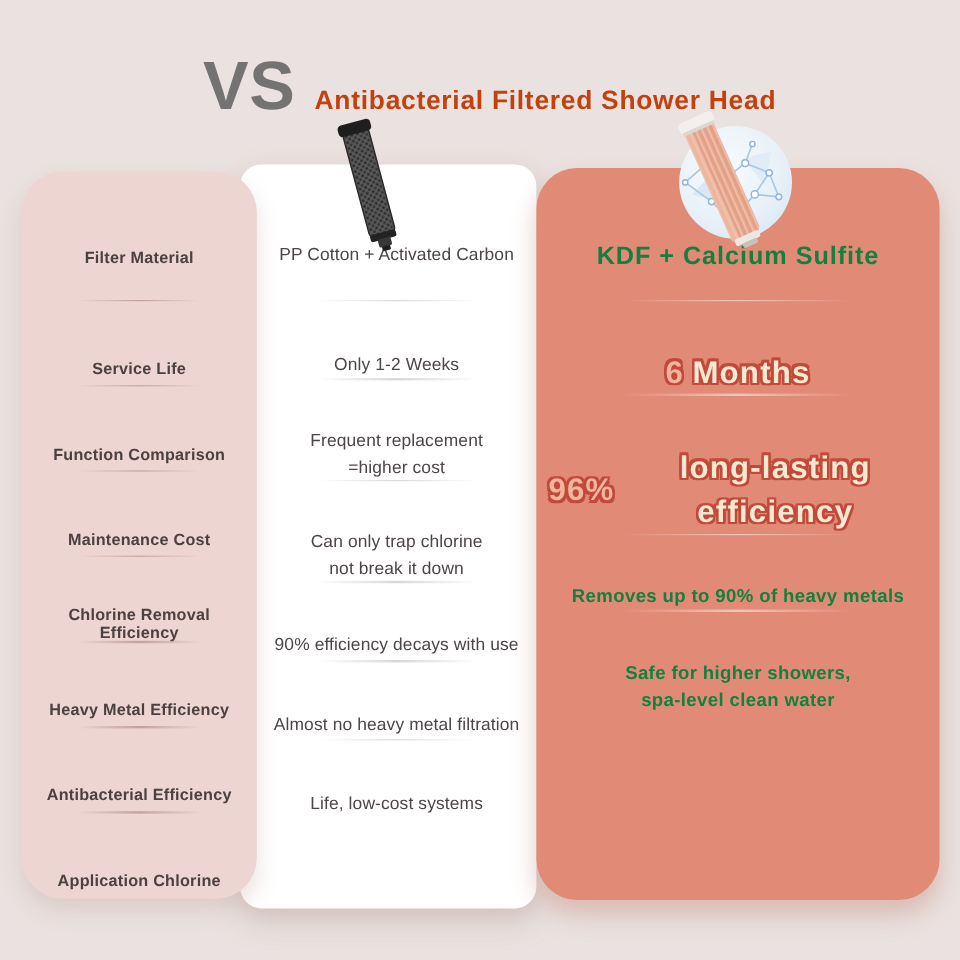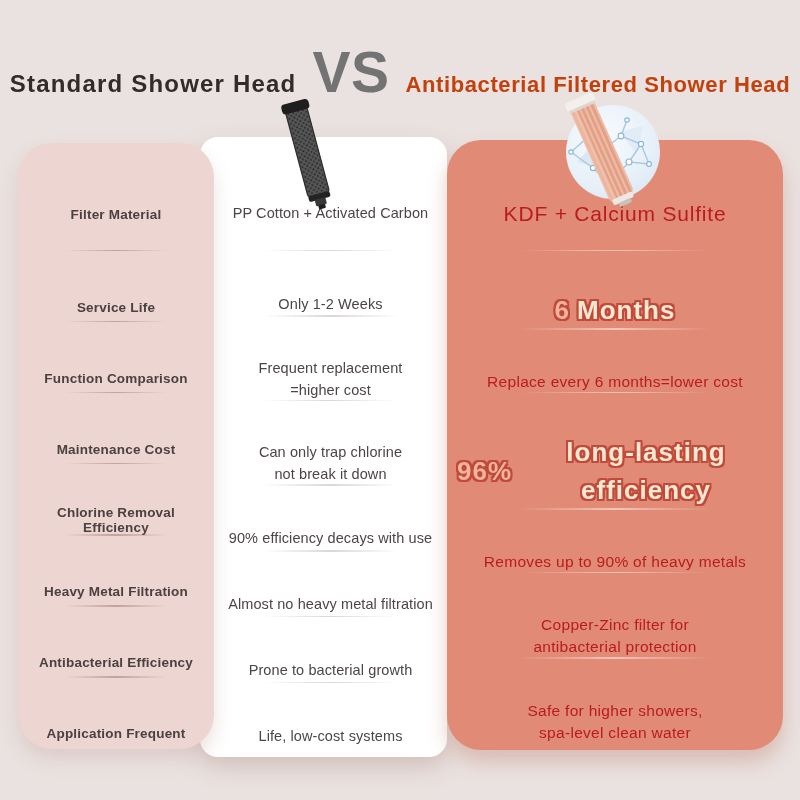--- a/index.html
+++ b/index.html
@@ -29,38 +29,37 @@
   .cell{position:relative;display:flex;align-items:center;justify-content:center;text-align:center;
     padding:0 10px;white-space:pre-line;}
   .grid .cell:first-child{padding-top:34px;}
   .cell:not(:last-child)::after{content:'';position:absolute;bottom:0;left:50%;transform:translateX(-50%);height:1.5px;}
   .labels-grid .cell:not(:last-child)::after{width:102px;background:linear-gradient(90deg,rgba(150,110,105,0),rgba(150,110,105,0.5),rgba(150,110,105,0));}
   .standard-grid .cell:not(:last-child)::after{width:134px;background:linear-gradient(90deg,rgba(120,110,110,0),rgba(120,110,110,0.28),rgba(120,110,110,0));}
   .filtered-grid .cell:not(:last-child)::after{width:190px;background:linear-gradient(90deg,rgba(255,255,255,0),rgba(255,255,255,0.5),rgba(255,255,255,0));}
 
   .label-cell{font-size:13.5px;font-weight:700;color:#4A4140;letter-spacing:0.2px;}
   .standard-cell{font-size:14.5px;font-weight:400;color:#4D4545;line-height:1.5;letter-spacing:0.1px;}
-  .filtered-cell{font-size:15.5px;font-weight:400;color:#b91c1c;line-height:1.45;letter-spacing:0.3px;}
+  .filtered-cell{font-size:15.5px;font-weight:700;color:#15803d;line-height:1.45;letter-spacing:0.3px;}
   .filtered-cell.headline{font-size:21px;letter-spacing:0.8px;}
   .filtered-cell.fancy{font-size:26px;font-weight:700;letter-spacing:1px;color:#F7E8D2;
     text-shadow:-2px -2px 0 #C24A3A,-2px 0 0 #C24A3A,-2px 2px 0 #C24A3A,0 -2px 0 #C24A3A,
                  0 2px 0 #C24A3A,2px -2px 0 #C24A3A,2px 0 0 #C24A3A,2px 2px 0 #C24A3A;}
   .filtered-cell.fancy .num{color:#F1B49E;margin-right:7px;}
 
   
   .std-filter-svg{position:absolute;left:268px;top:94px;z-index:4;}
   .abf-filter-svg{position:absolute;left:557px;top:92px;z-index:4;}
 </style>
 </head>
 <body>
 
 <div class="stage">
 
   <header class="title">
-    <span class="title-left">Standard Shower Head</span>
     <span class="vs">VS</span>
     <span class="title-right">Antibacterial Filtered Shower Head</span>
   </header>
 
   <div class="card white-card"></div>
   <div class="card pink-card"></div>
   <div class="card coral-card"></div>
 
   <svg class="std-filter-svg" width="80" height="120" viewBox="0 0 80 120">
     <defs>
@@ -127,41 +126,37 @@
       <rect x="38" y="113.5" width="13" height="4.5" rx="1.5" fill="#C8C1B9"></rect>
     </g>
   </svg>
 
   <div class="grid labels-grid" id="labels-grid">
       <div class="cell label-cell">Filter Material</div>
       <div class="cell label-cell">Service Life</div>
       <div class="cell label-cell">Function Comparison</div>
       <div class="cell label-cell">Maintenance Cost</div>
       <div class="cell label-cell">Chlorine Removal Efficiency</div>
-      <div class="cell label-cell">Heavy Metal Filtration</div>
+      <div class="cell label-cell">Heavy Metal Efficiency</div>
       <div class="cell label-cell">Antibacterial Efficiency</div>
-      <div class="cell label-cell">Application Frequent</div>
+      <div class="cell label-cell">Application Chlorine</div>
     </div>
   <div class="grid standard-grid" id="standard-grid">
       <div class="cell standard-cell">PP Cotton + Activated Carbon</div>
       <div class="cell standard-cell">Only 1-2 Weeks</div>
       <div class="cell standard-cell">Frequent replacement
 =higher cost</div>
       <div class="cell standard-cell">Can only trap chlorine
 not break it down</div>
       <div class="cell standard-cell">90% efficiency decays with use</div>
       <div class="cell standard-cell">Almost no heavy metal filtration</div>
-      <div class="cell standard-cell">Prone to bacterial growth</div>
       <div class="cell standard-cell">Life, low-cost systems</div>
     </div>
   <div class="grid filtered-grid" id="filtered-grid">
       <div class="cell filtered-cell headline">KDF + Calcium Sulfite</div>
       <div class="cell filtered-cell fancy"><span class="num">6</span><span>Months</span></div>
-      <div class="cell filtered-cell">Replace every 6 months=lower cost</div>
       <div class="cell filtered-cell fancy"><span class="num">96%</span><span>long-lasting efficiency</span></div>
       <div class="cell filtered-cell">Removes up to 90% of heavy metals</div>
-      <div class="cell filtered-cell">Copper-Zinc filter for
-antibacterial protection</div>
       <div class="cell filtered-cell">Safe for higher showers,
 spa-level clean water</div>
     </div>
 
 </div>
 
 </body></html>

